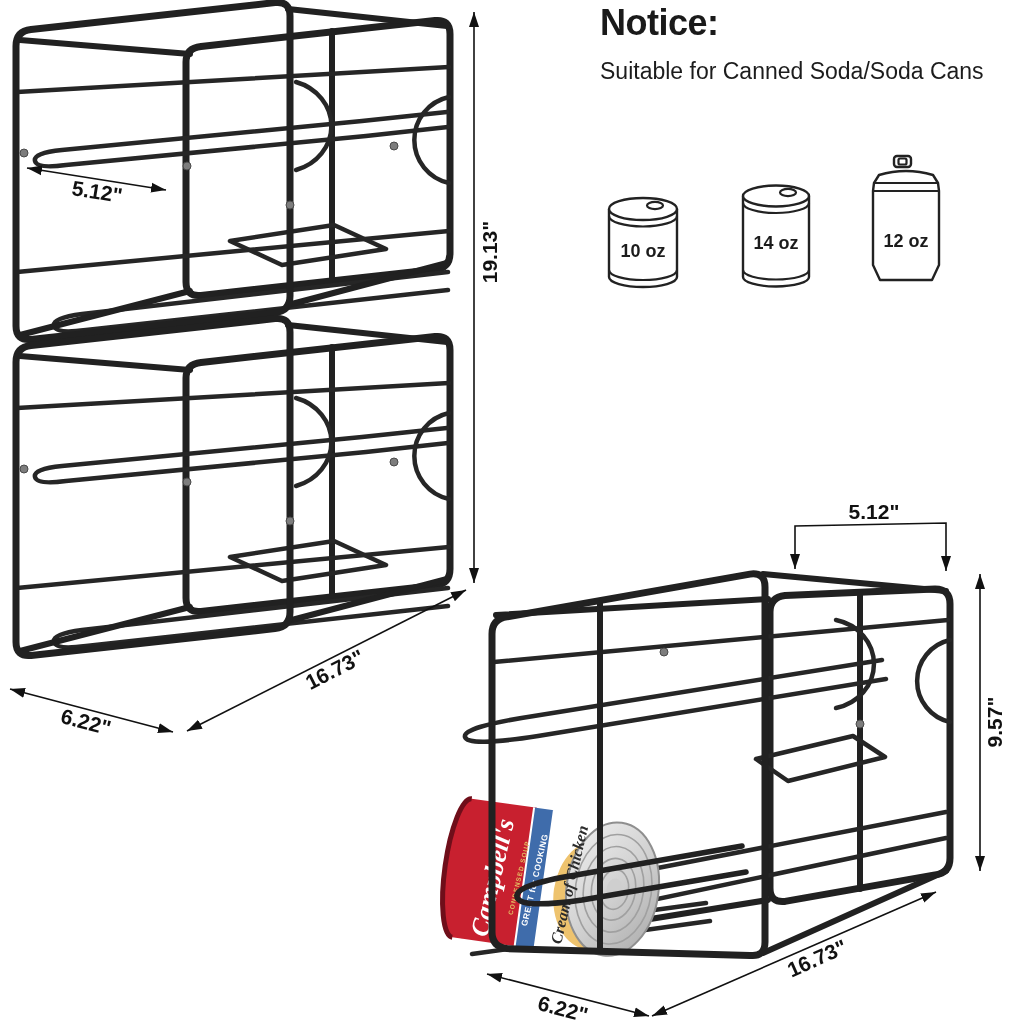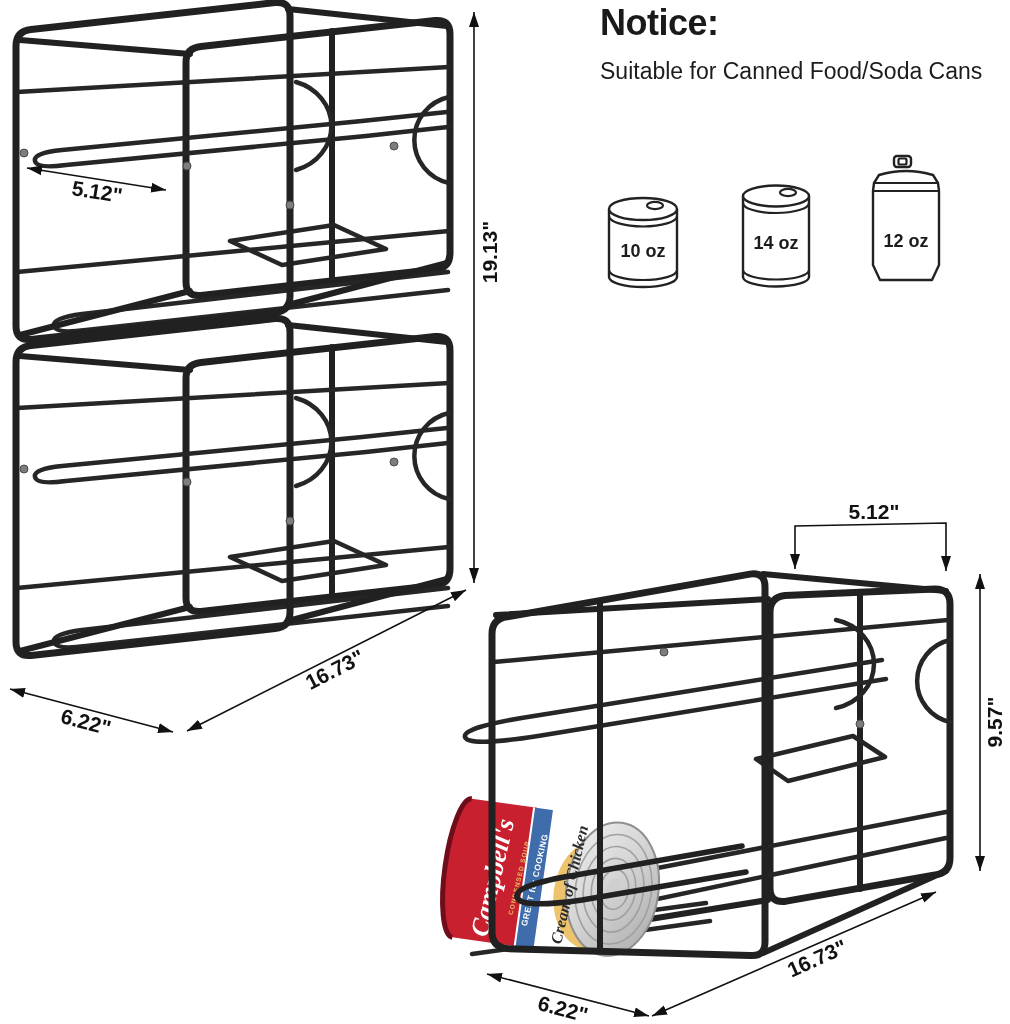--- a/index.html
+++ b/index.html
@@ -171,16 +171,16 @@
         <path class="iconline" d="M 7 20 Q 34 12 61 20 L 66 28 L 67 36 L 67 110 L 60 125 L 8 125 L 1 110 L 1 36 L 2 28 Z"></path>
         <path class="iconline-nf" d="M 2 28 L 66 28"></path>
         <path class="iconline-nf" d="M 1 36 L 67 36"></path>
         <text class="oz-label" x="34" y="92" text-anchor="middle">12 oz</text>
       </g>
     </g>
   </svg>
 
   <div class="notice">
     <div class="notice-title">Notice:</div>
-    <div class="notice-line">Suitable for Canned Food/Soda Cans</div>
+    <div class="notice-line">Suitable for Canned Soda/Soda Cans</div>
   </div>
 
 </div>
 
 </body></html>

